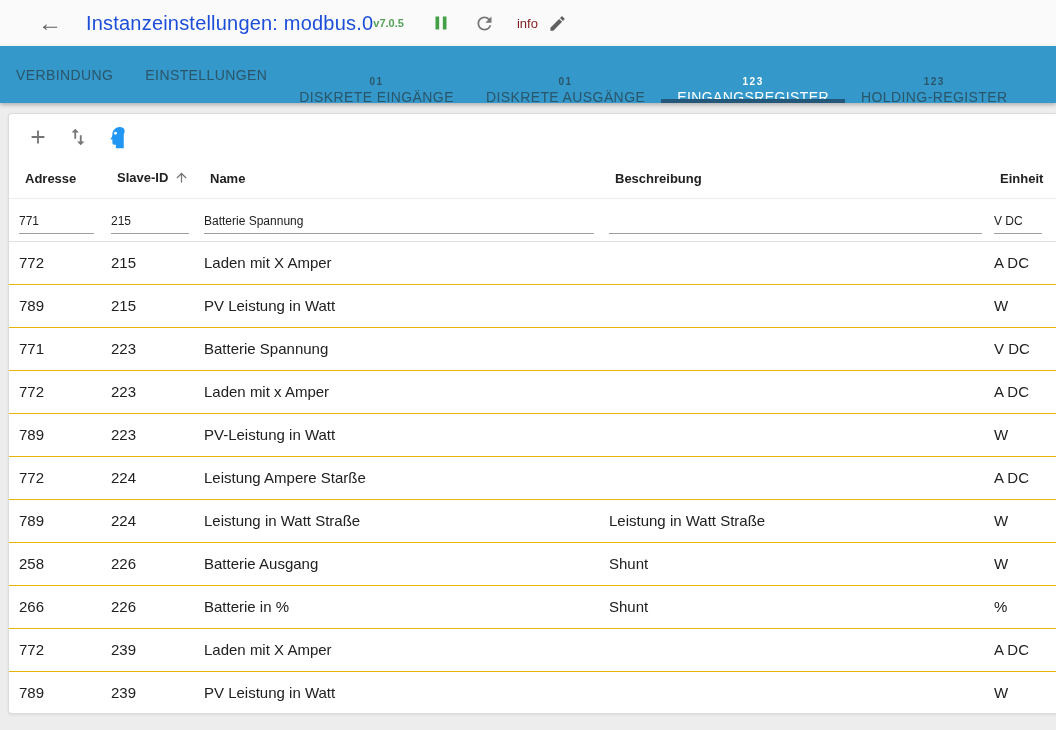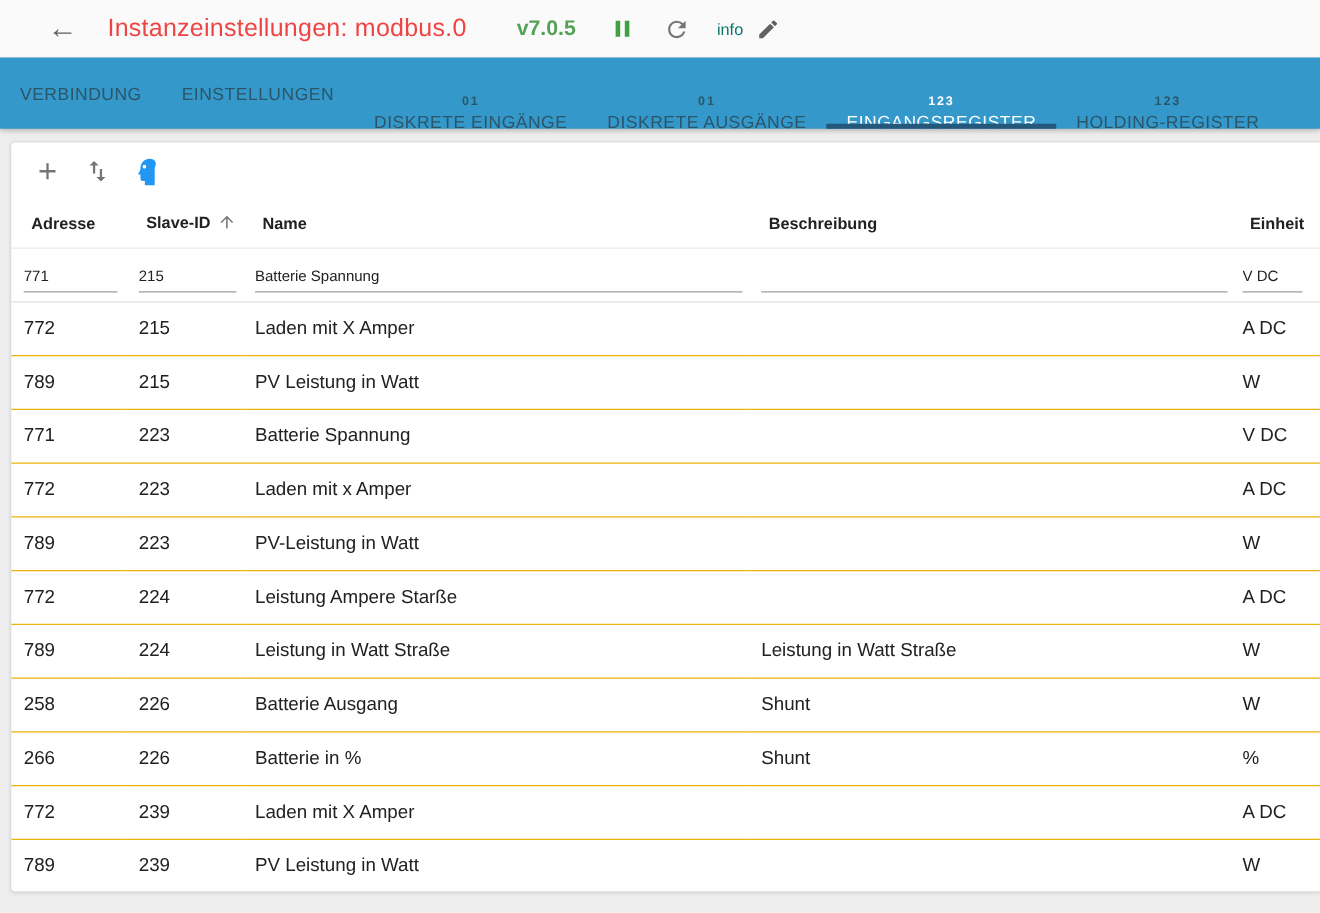--- a/index.html
+++ b/index.html
@@ -3,26 +3,26 @@
 <meta charset="utf-8">
 <style>
   * { margin:0; padding:0; box-sizing:border-box; }
   html,body { width:1056px; height:730px; overflow:hidden;
     font-family:"Liberation Sans", sans-serif; background:#ededed; }
 
   
   .topbar { height:46px; background:#fafafa; display:flex; align-items:center; padding-left:36px; }
   .back-btn { width:28px; height:28px; border:none; background:transparent; cursor:pointer;
     font-size:24px; color:#616161; line-height:26px; }
-  .page-title { font-size:20px; color:#ef4444; margin-left:22px; letter-spacing:0.2px; }
-  .version { font-size:17px; color:#55a157; margin-left:40px; font-weight:700; }
+  .page-title { font-size:20px; color:#1d4ed8; margin-left:22px; letter-spacing:0.2px; }
+  .version { font-size:11px; color:#55a157; font-weight:700; }
   .icon-btn { border:none; background:transparent; cursor:pointer; display:flex; align-items:center; justify-content:center; }
   .pause-btn { margin-left:26px; }
   .refresh-btn { margin-left:22px; }
-  .info-label { margin-left:22px; font-size:13px; color:#0f766e; }
+  .info-label { margin-left:22px; font-size:13px; color:#7f1d1d; }
   .edit-btn { margin-left:10px; }
 
   
   .tabbar { height:57px; background:#3498cb; display:flex; align-items:stretch;
     box-shadow:0 2px 4px rgba(0,0,0,0.25); position:relative; }
   .tab { position:relative; display:flex; flex-direction:column; align-items:center; justify-content:center;
     padding:0 16px; cursor:pointer; color:#2b5568; }
   .tab .tab-badge { font-size:10px; font-weight:700; letter-spacing:1.5px; line-height:12px;margin-top:32px; }
   .tab .tab-label { font-size:14px; letter-spacing:0.4px; line-height:18px; white-space:nowrap; }
   .tab.active { color:#ffffff; }

